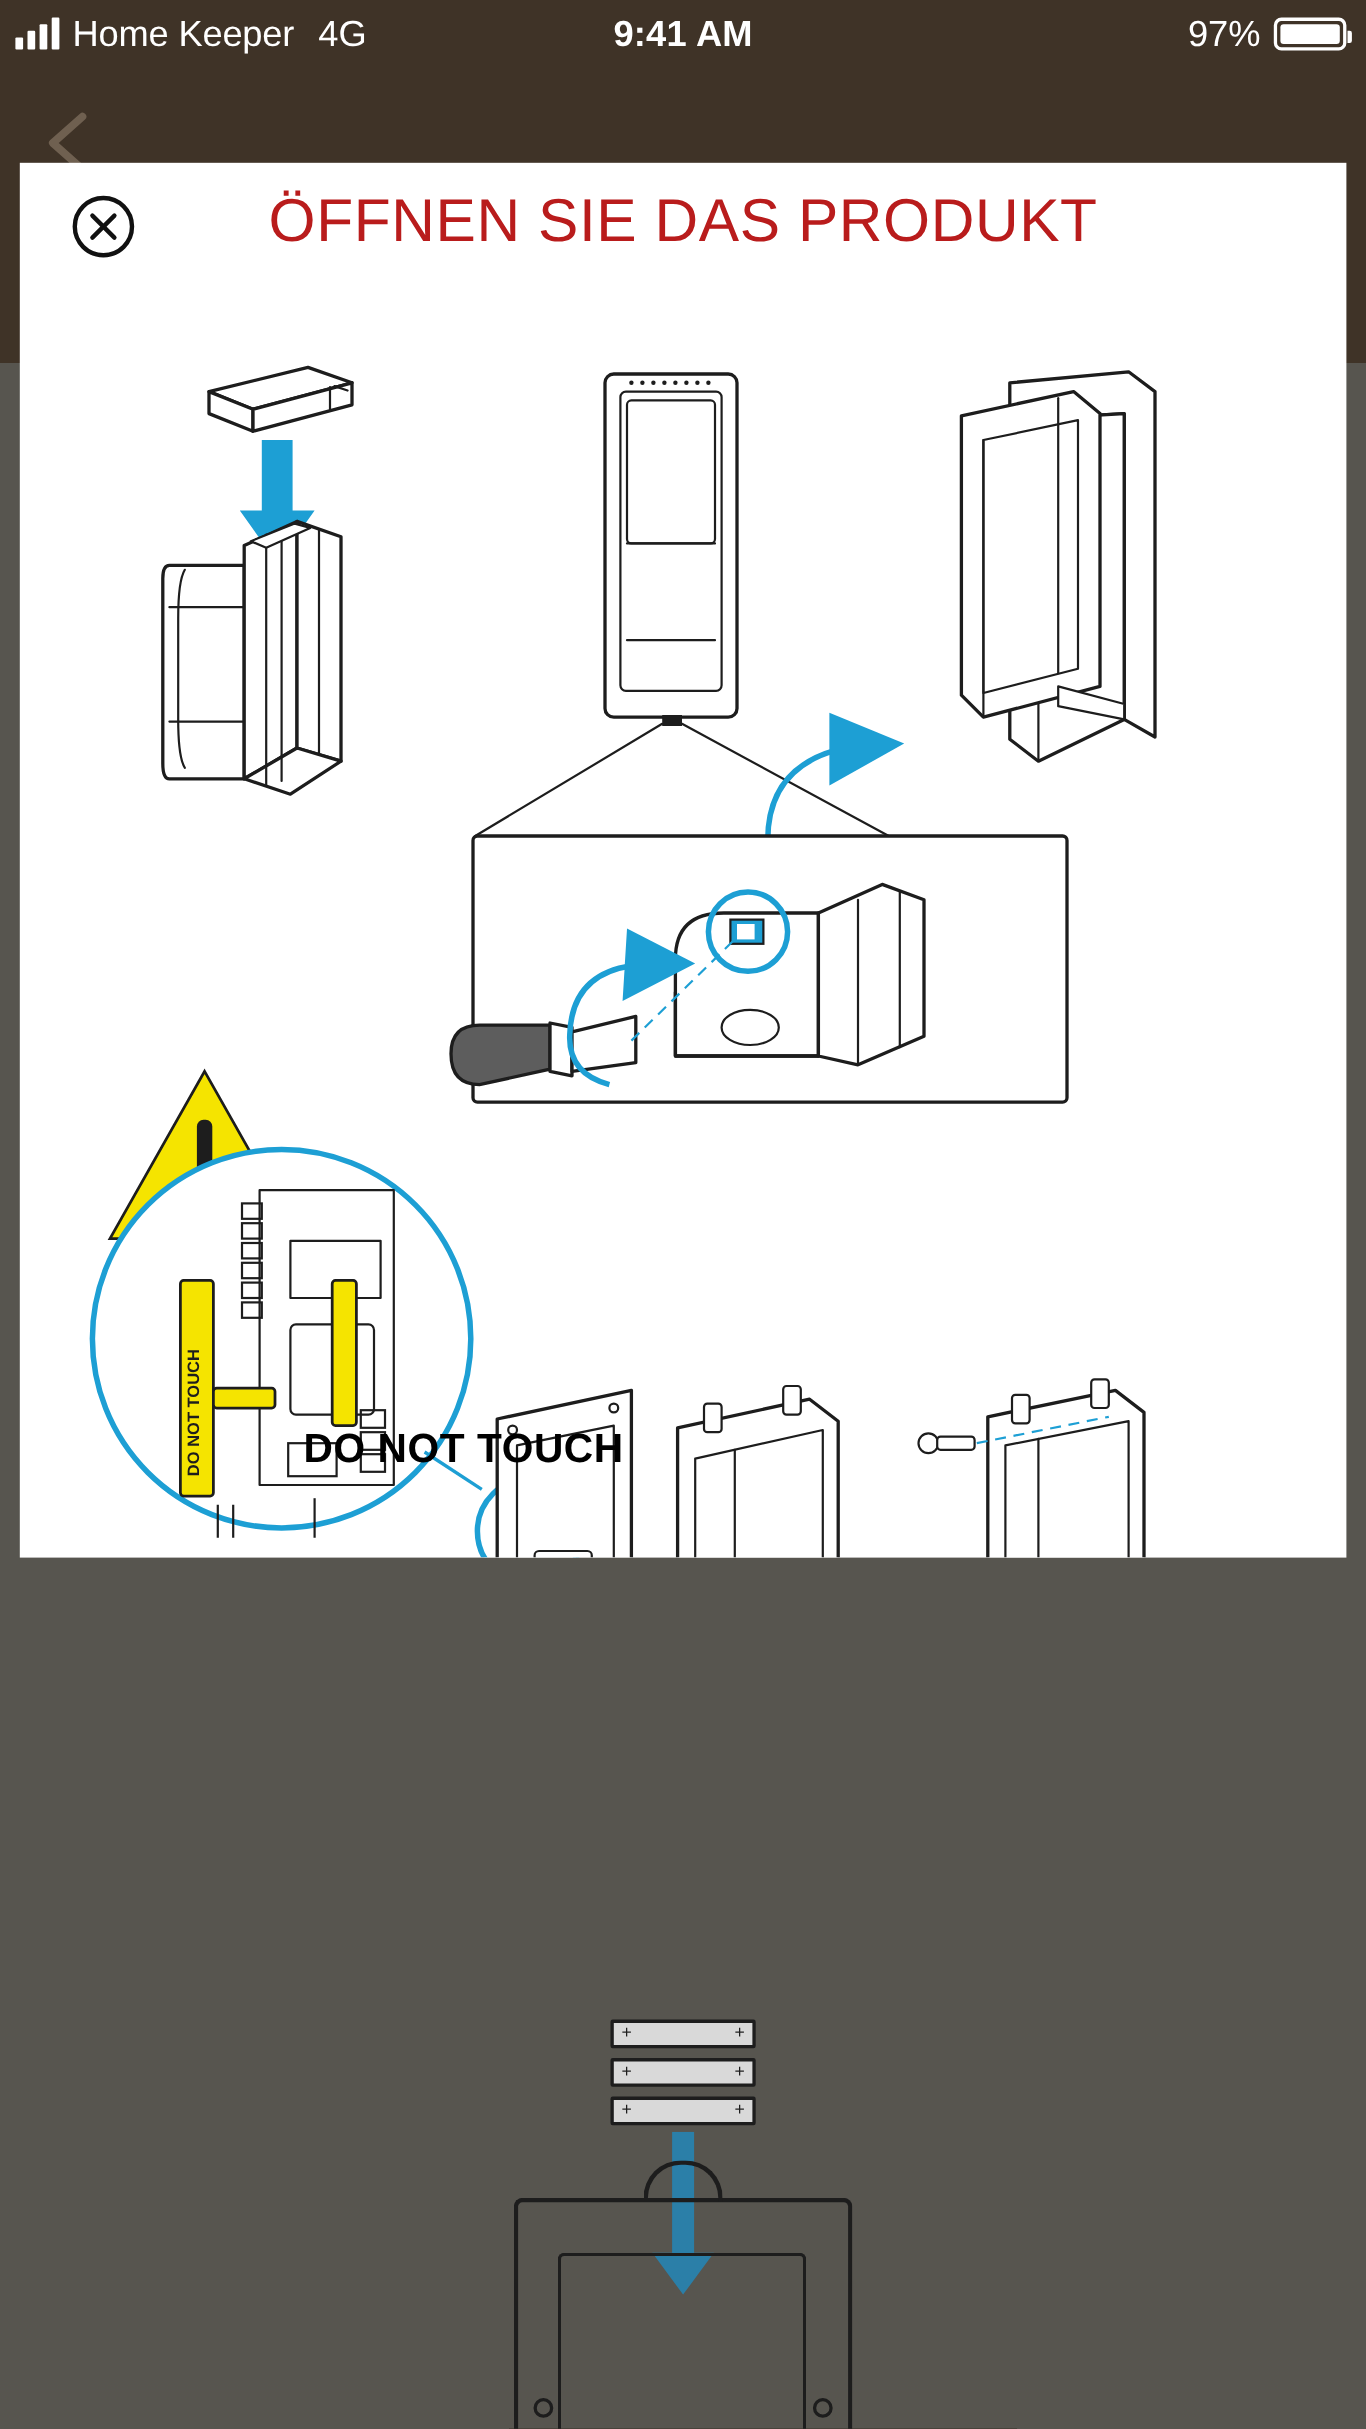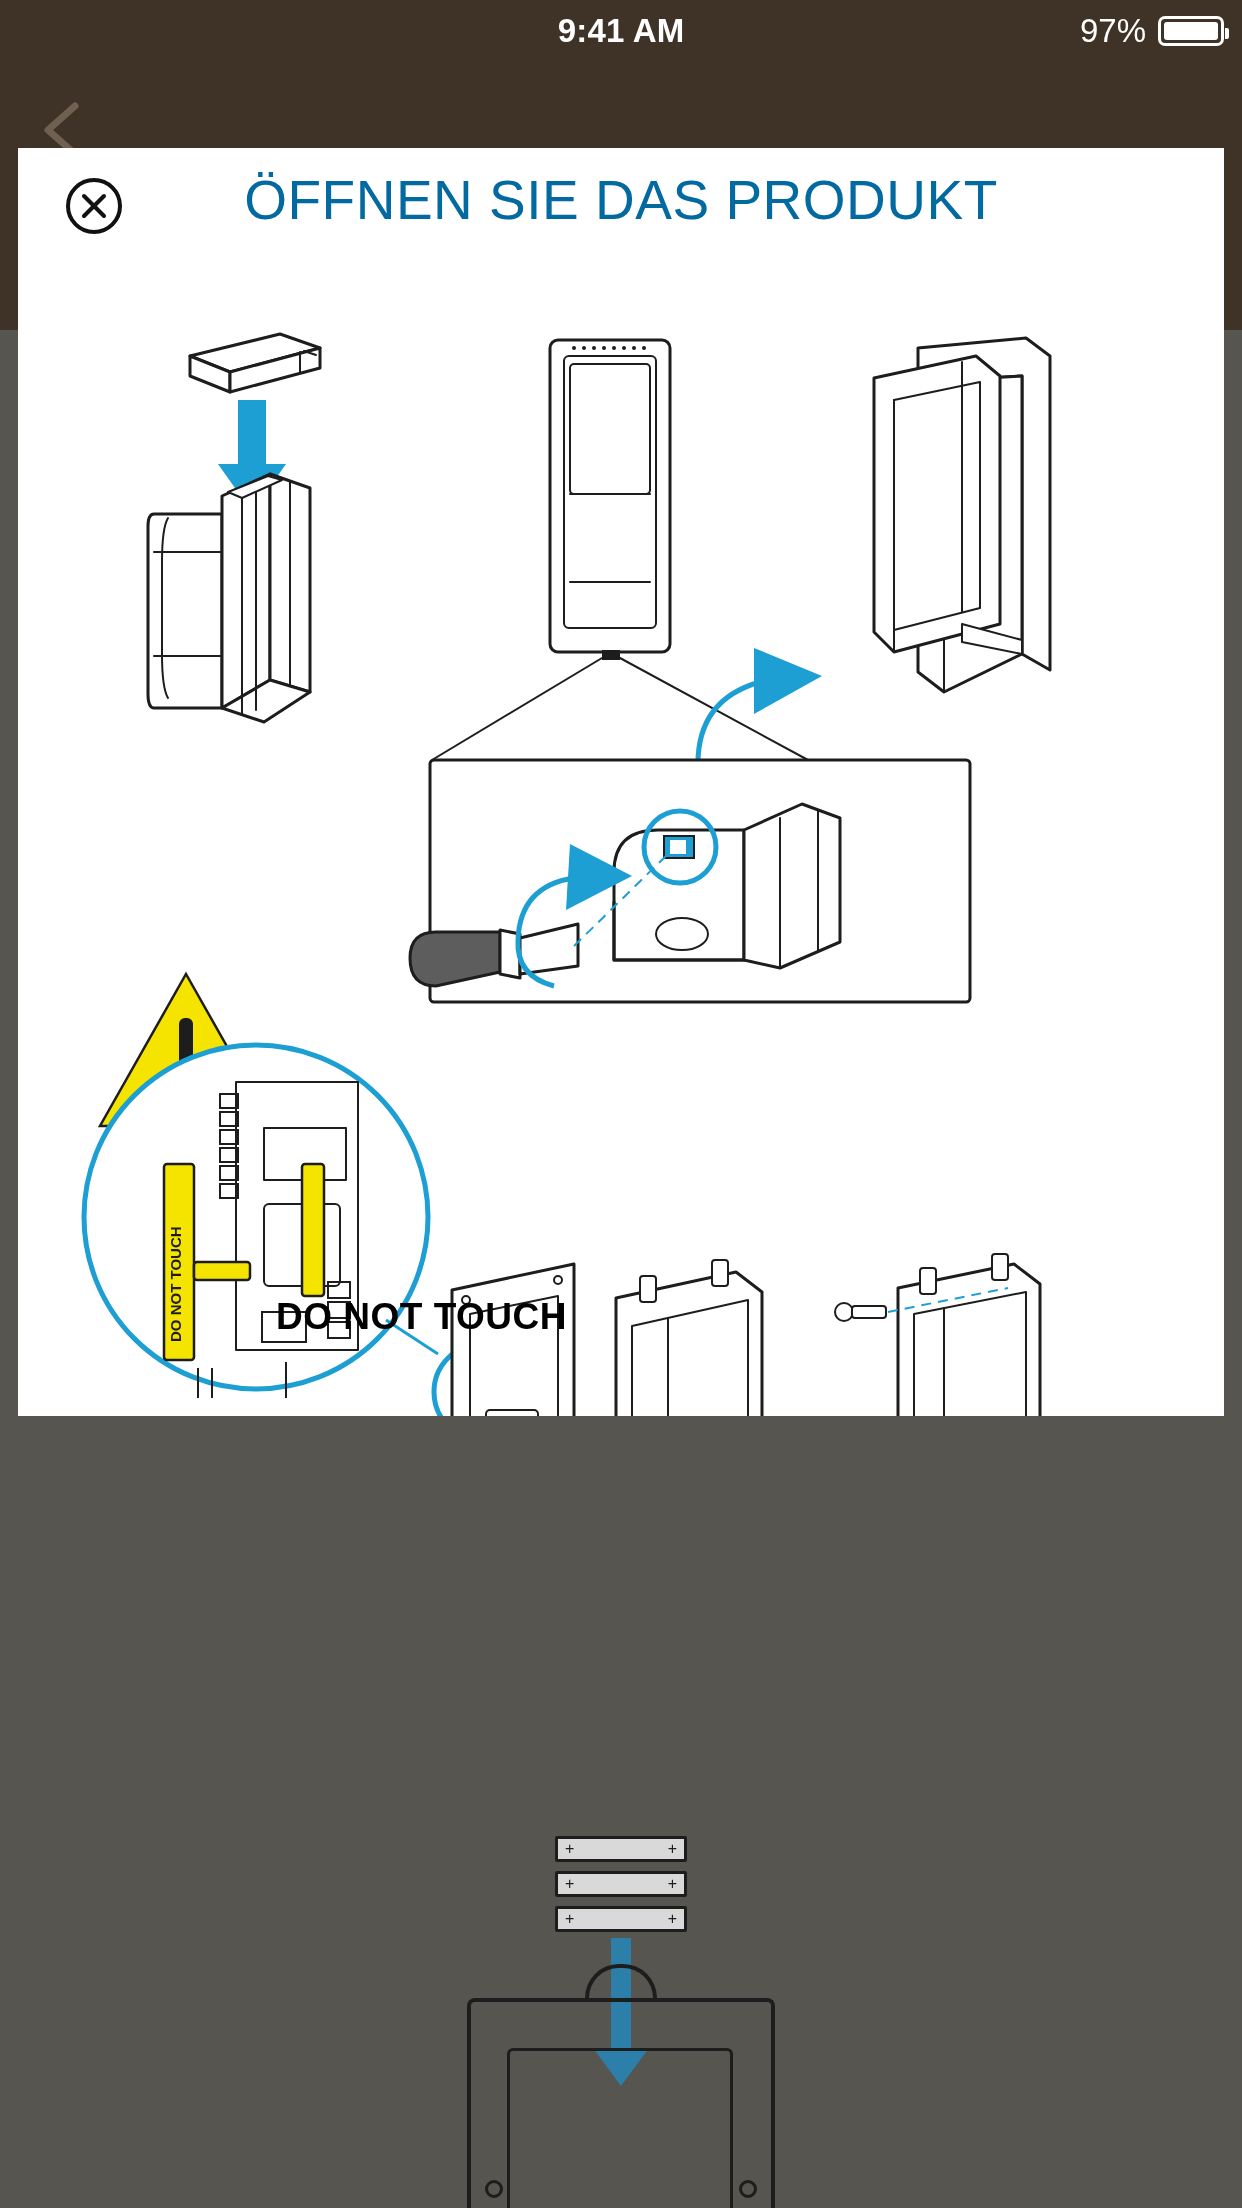--- a/index.html
+++ b/index.html
@@ -234,21 +234,21 @@
     height: 60px;
     cursor: pointer;
   }
   .modal-title {
     position: absolute;
     left: 0; right: 0;
     top: 20px;
     text-align: center;
     font-size: 55px;
     font-weight: 400;
-    color: #0369a1;
+    color: #b91c1c;
     letter-spacing: 0.5px;
     font-family: "Liberation Sans", sans-serif;
   }
 
   
   .illus {
     position: absolute;
     left: 0;
     top: 104px;
     width: 1206px;
@@ -266,20 +266,30 @@
     color: #000000;
     letter-spacing: 0.5px;
   }
 </style>
 </head>
 <body>
 
 <div class="app">
 
   <div class="statusbar">
+    <div class="sb-left">
+      <span class="signal">
+        <i></i>
+          <i></i>
+          <i></i>
+          <i></i>
+      </span>
+      <span class="carrier">Home Keeper</span>
+      <span class="netmode">4G</span>
+    </div>
     <div class="sb-center">9:41 AM</div>
     <div class="sb-right">
       <span class="battpct">97%</span>
       <span class="battery">
           <i></i>
         </span>
     </div>
   </div>
 
   <div class="navbar">

